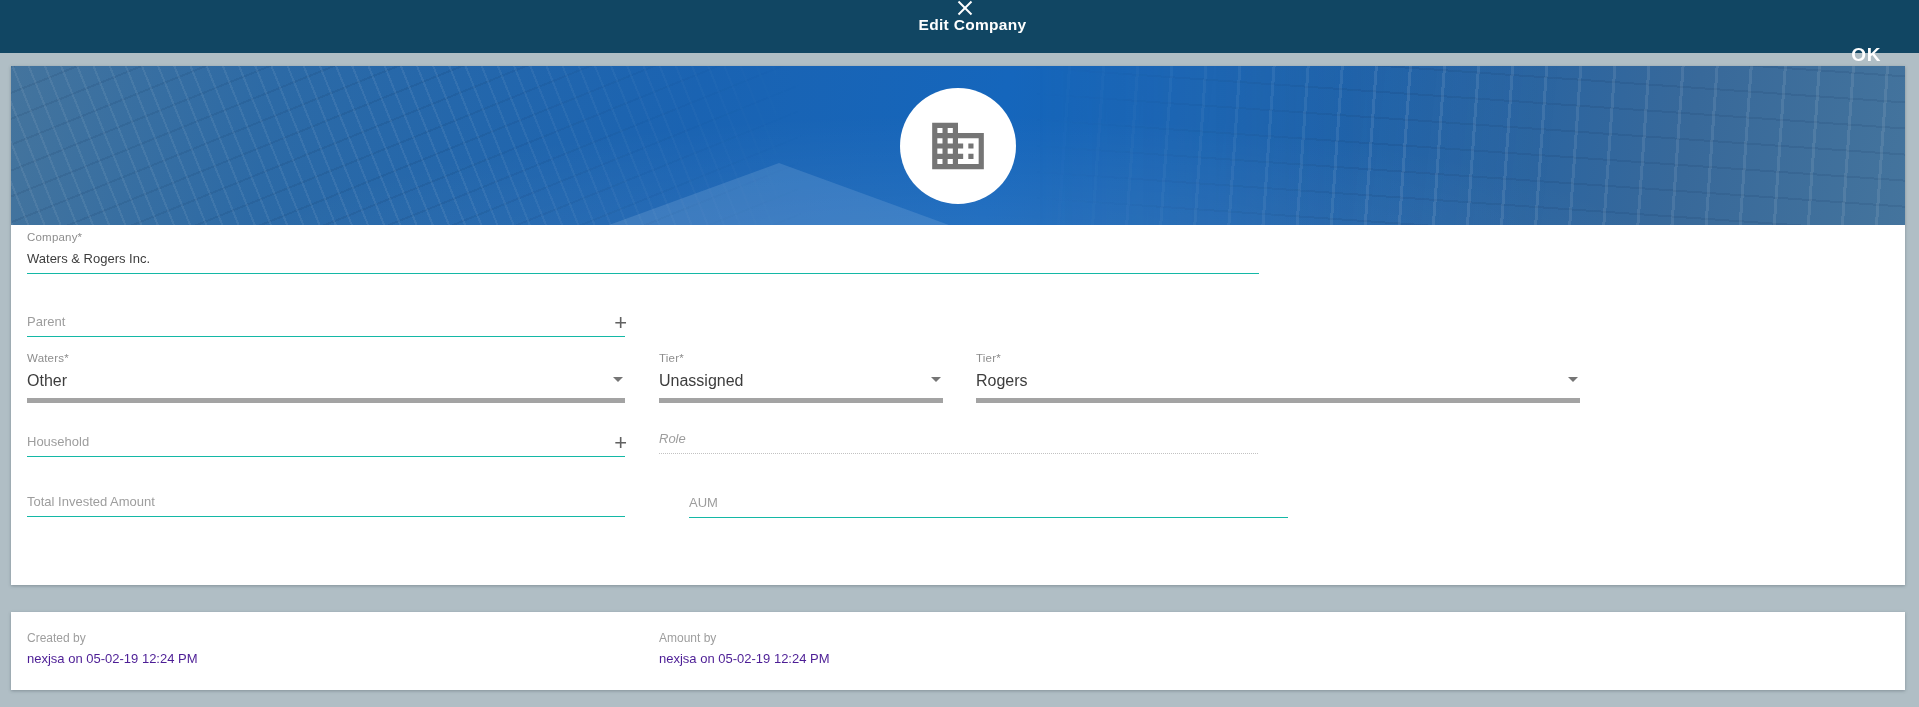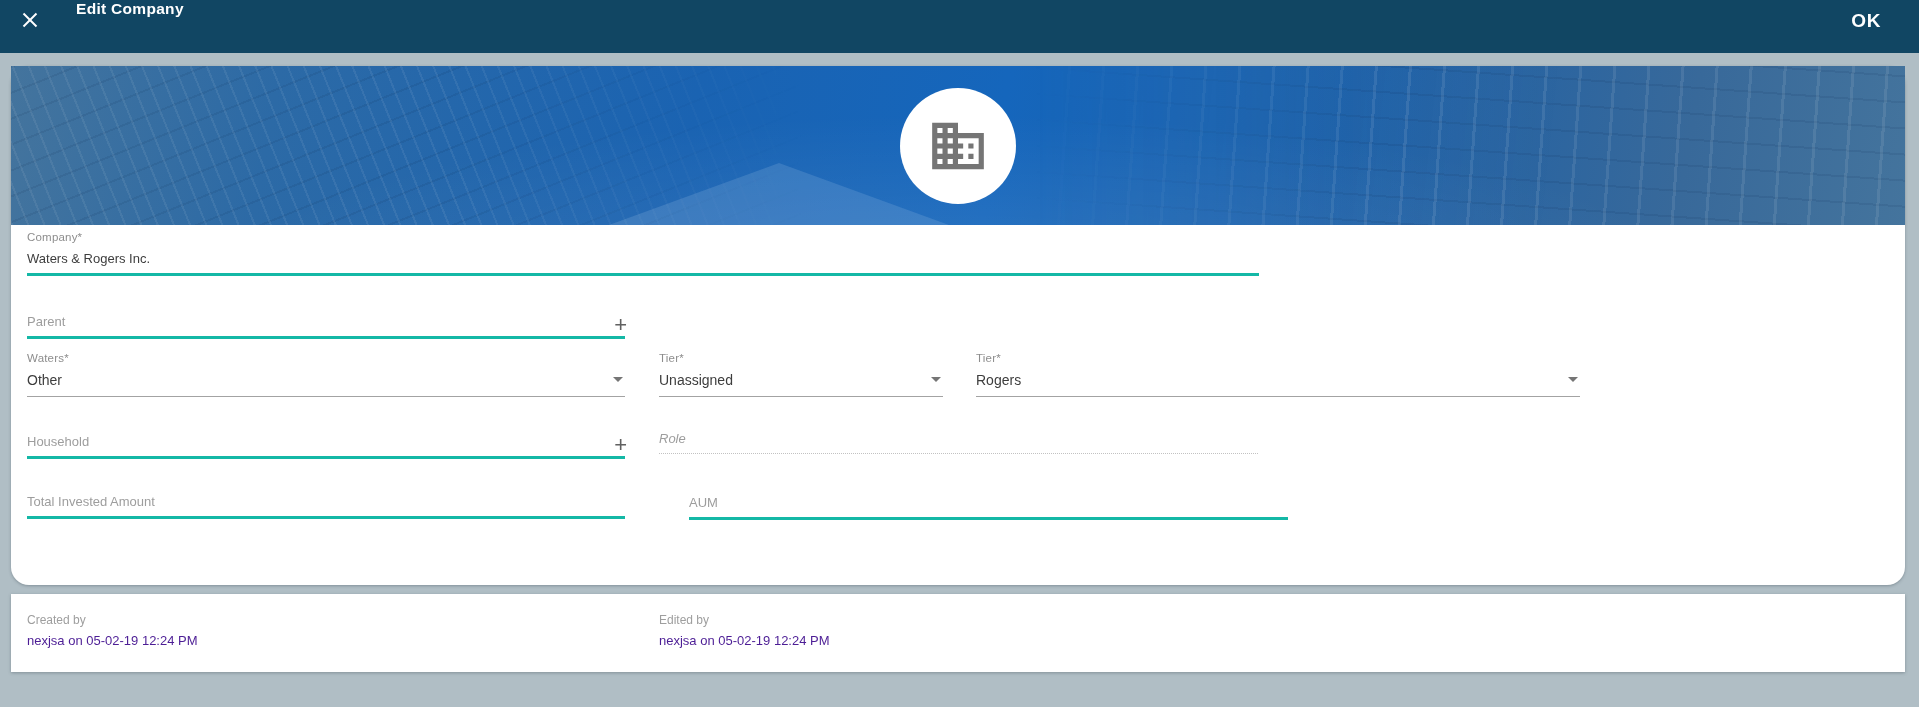--- a/index.html
+++ b/index.html
@@ -9,21 +9,21 @@
     width: 1919px; height: 707px;
     background: #b0bec5;
     font-family: "Liberation Sans", sans-serif;
     overflow: hidden;
   }
 
   
   .header {
     position: absolute; top:0; left:0; right:0; height:53px;
     background:#114663;
-    display:flex; align-items:flex-start;
+    display:flex; align-items:center;flex-direction:column;
   }
   .close-btn {
     width:40px; height:40px; margin-left:10px;
     display:flex; align-items:center; justify-content:center;
     background:transparent; border:none; cursor:pointer;
   }
   .header-title {
     color:#ffffff; font-size:15.5px; font-weight:bold;
     letter-spacing:.3px; margin-left:26px;
   }
@@ -32,22 +32,22 @@
     background:transparent; border:none; cursor:pointer;
     color:#ffffff; font-size:19px; font-weight:bold;
     letter-spacing:.6px; padding:10px 8px;
   }
 
   
   .panel {
     position:absolute; left:11px; width:1894px; background:#ffffff;
     box-shadow:0 1px 3px rgba(45,60,72,.35);
   }
-  .main-panel { top:66px; height:519px;border-radius:18px; }
-  .footer-panel { top:594px; height:78px; }
+  .main-panel { top:66px; height:519px; }
+  .footer-panel { top:612px; height:78px; }
 
   
   .banner {
     position:absolute; top:0; left:0; right:0; height:159px; overflow:hidden;
     background:
       radial-gradient(ellipse at 50% 135%, rgba(255,255,255,.10), rgba(255,255,255,0) 55%),
       linear-gradient(100deg, #44749d 0%, #2c6aa6 14%, #1a63b2 36%, #1566bc 52%, #1c60a8 70%, #38699a 88%, #44749d 100%);
   }
   .hatch { position:absolute; top:0; bottom:0; pointer-events:none; }
   .hatch-left {
@@ -80,31 +80,31 @@
   }
 
   
   .field { position:absolute; }
   .flabel {
     display:block; font-size:11.5px; color:#8d8d8d;
     letter-spacing:.2px; margin-bottom:4px;
   }
   .field input {
     width:100%; display:block;
-    border:none; border-bottom:3px solid #14b8a6;
+    border:none; border-bottom:1px solid #14b8a6;
     font-family:"Liberation Sans", sans-serif;
     font-size:13px; color:#3d3d3d;
     padding:4px 0 7px; background:transparent; outline:none;
   }
   .field input::placeholder { color:#9d9d9d; opacity:1; }
   .field input.dotted { border-bottom:1px dotted #c2c2c2; }
   .field input:disabled { color:#b91c1c;font-style:italic; }
   .select-box {
-    position:relative; border-bottom:1px solid #a3a3a3;
-    padding:4px 18px 8px 0; font-size:14px; color:#3d3d3d; cursor:pointer;
+    position:relative; border-bottom:5px solid #a3a3a3;
+    padding:4px 18px 8px 0; font-size:16px; color:#3d3d3d; cursor:pointer;
   }
   .caret {
     position:absolute; right:2px; top:9px;
     width:0; height:0;
     border-left:5px solid transparent; border-right:5px solid transparent;
     border-top:5px solid #757575;
   }
   .add-btn {
     position:absolute; right:-4px; bottom:3px;
     background:transparent; border:none; cursor:pointer;
@@ -213,18 +213,18 @@
 
 
   </div>
 
   <div class="panel footer-panel">
     <div class="meta-block meta-created">
       <span class="meta-label">Created by</span>
       <span class="meta-value">nexjsa on 05-02-19 12:24 PM</span>
     </div>
     <div class="meta-block meta-edited">
-      <span class="meta-label">Edited by</span>
+      <span class="meta-label">Amount by</span>
       <span class="meta-value">nexjsa on 05-02-19 12:24 PM</span>
     </div>
   </div>
 
 </div>
 
 </body></html>

